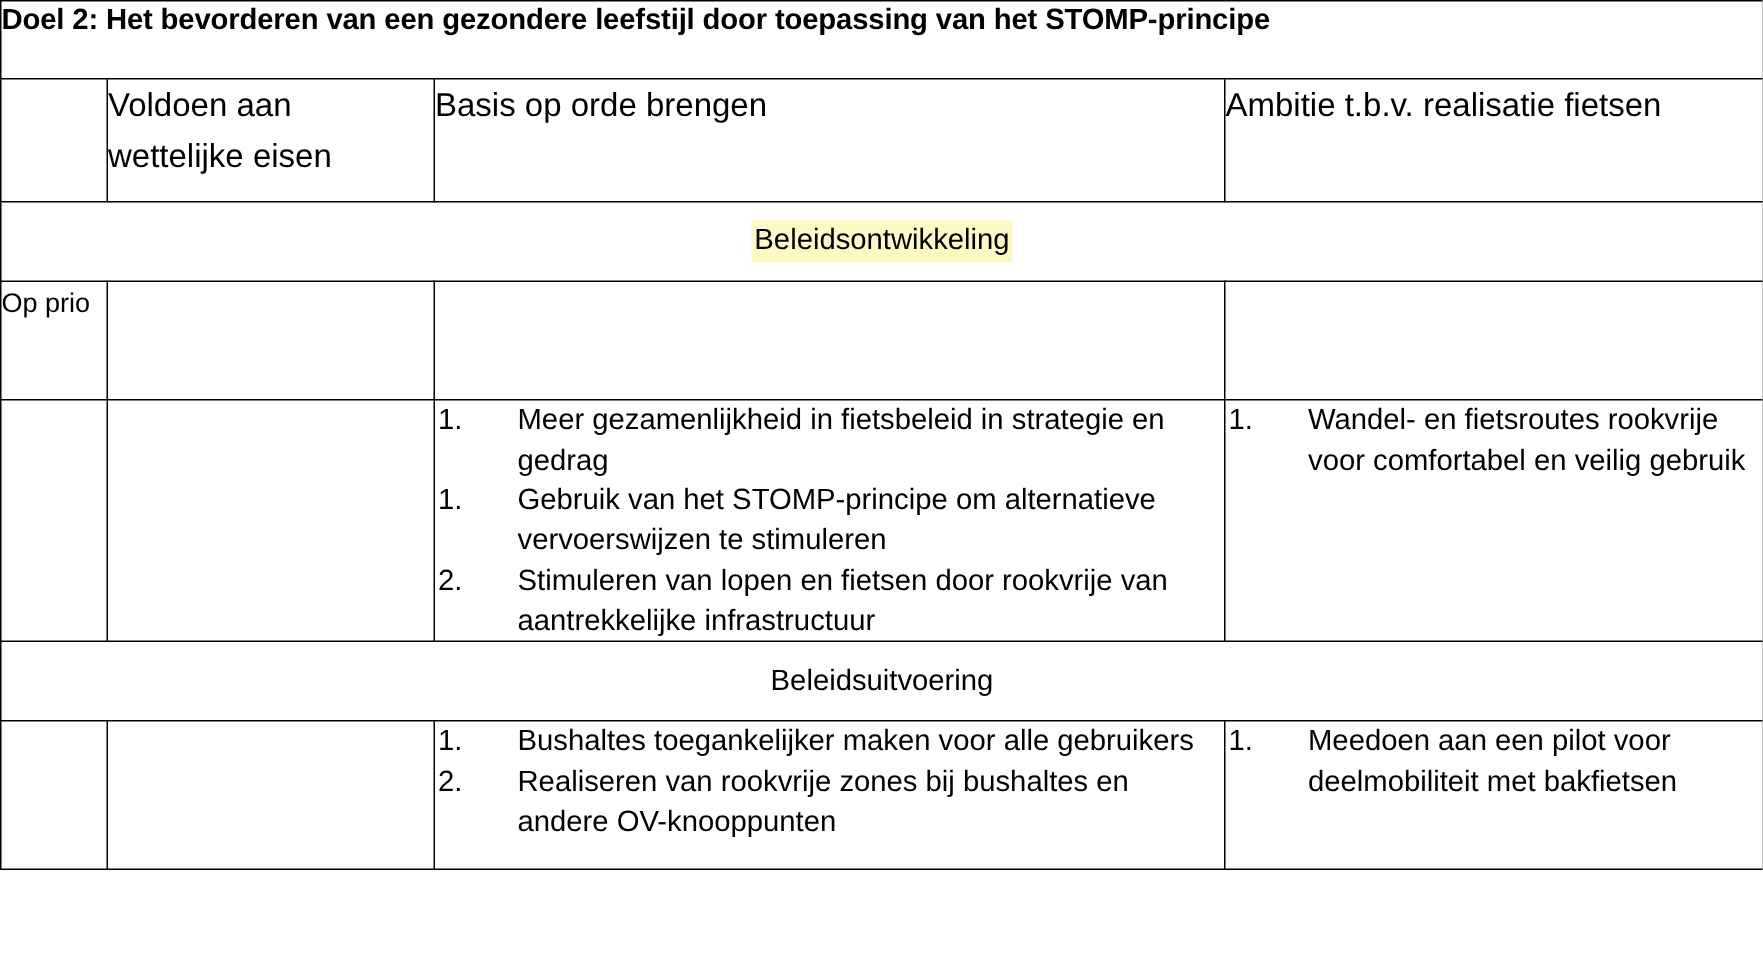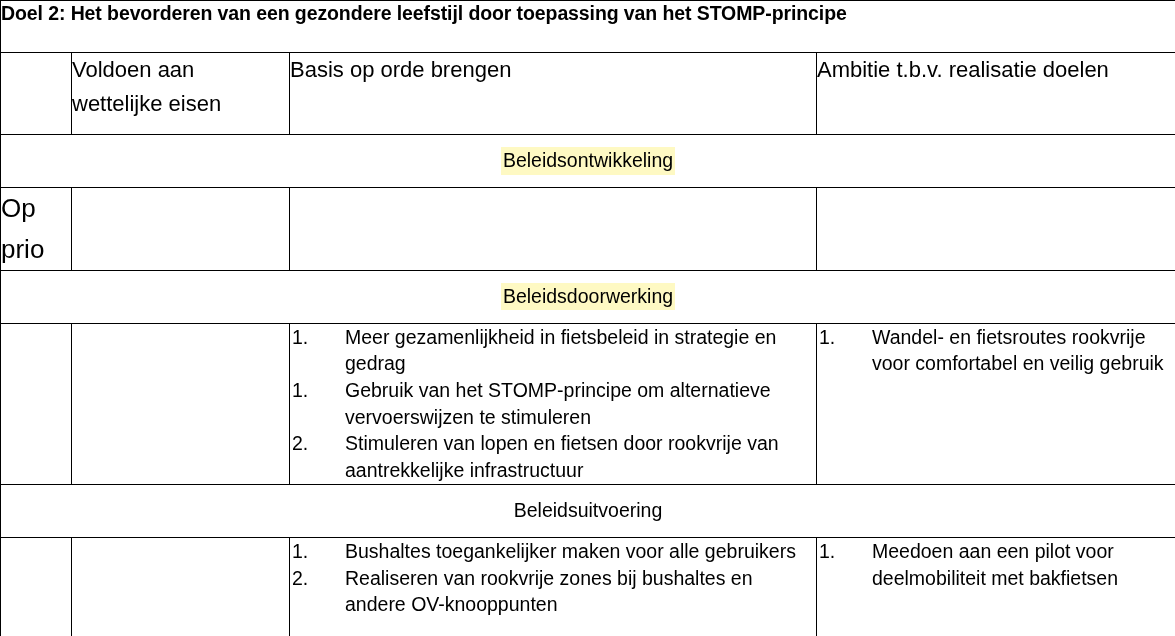--- a/index.html
+++ b/index.html
@@ -77,21 +77,21 @@
   .band-text.no-hl {
     background: transparent;
   }
 
   
   .prio-cell {
     height: 78px;
     padding: 10px 0 0 14px;
   }
   .prio-text {
-    font-size: 26px;
+    font-size: 18px;
     line-height: 1.57;
   }
   .empty-cell { height: 78px; }
 
   
   .list-cell {
     padding: 10px 10px 8px 10px;
   }
   .list-cell.tall   { height: 145px; }
   .list-cell.bottom { height: 98px; }
@@ -139,48 +139,41 @@
       <td class="hdr-cell">
         <div class="hdr-text"></div>
       </td>
       <td class="hdr-cell">
         <div class="hdr-text">Voldoen aan wettelijke eisen</div>
       </td>
       <td class="hdr-cell">
         <div class="hdr-text">Basis op orde brengen</div>
       </td>
       <td class="hdr-cell">
-        <div class="hdr-text">Ambitie t.b.v. realisatie doelen</div>
+        <div class="hdr-text">Ambitie t.b.v. realisatie fietsen</div>
       </td>
     </tr>
 
     <tr>
       <td class="band-cell" colspan="4">
         <div class="band-inner">
           <span class="band-text">Beleidsontwikkeling</span>
         </div>
       </td>
     </tr>
 
     <tr>
       <td class="prio-cell">
         <div class="prio-text">Op prio</div>
       </td>
       <td class="empty-cell blank"></td>
       <td class="empty-cell blank"></td>
       <td class="empty-cell blank"></td>
     </tr>
 
-    <tr>
-      <td class="band-cell" colspan="4">
-        <div class="band-inner">
-          <span class="band-text">Beleidsdoorwerking</span>
-        </div>
-      </td>
-    </tr>
 
     <tr>
       <td class="list-cell tall blank"></td>
       <td class="list-cell tall blank"></td>
       <td class="list-cell tall">
         <ol class="num-list">
             <li>
               <span class="num">1.</span>
               <span class="txt">Meer gezamenlijkheid in fietsbeleid in strategie en gedrag</span>
             </li>

